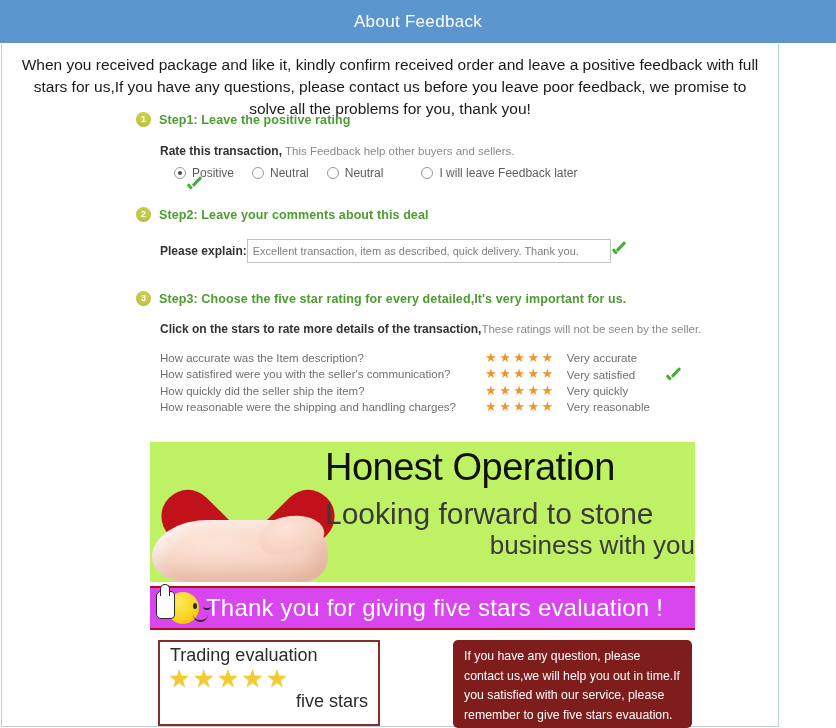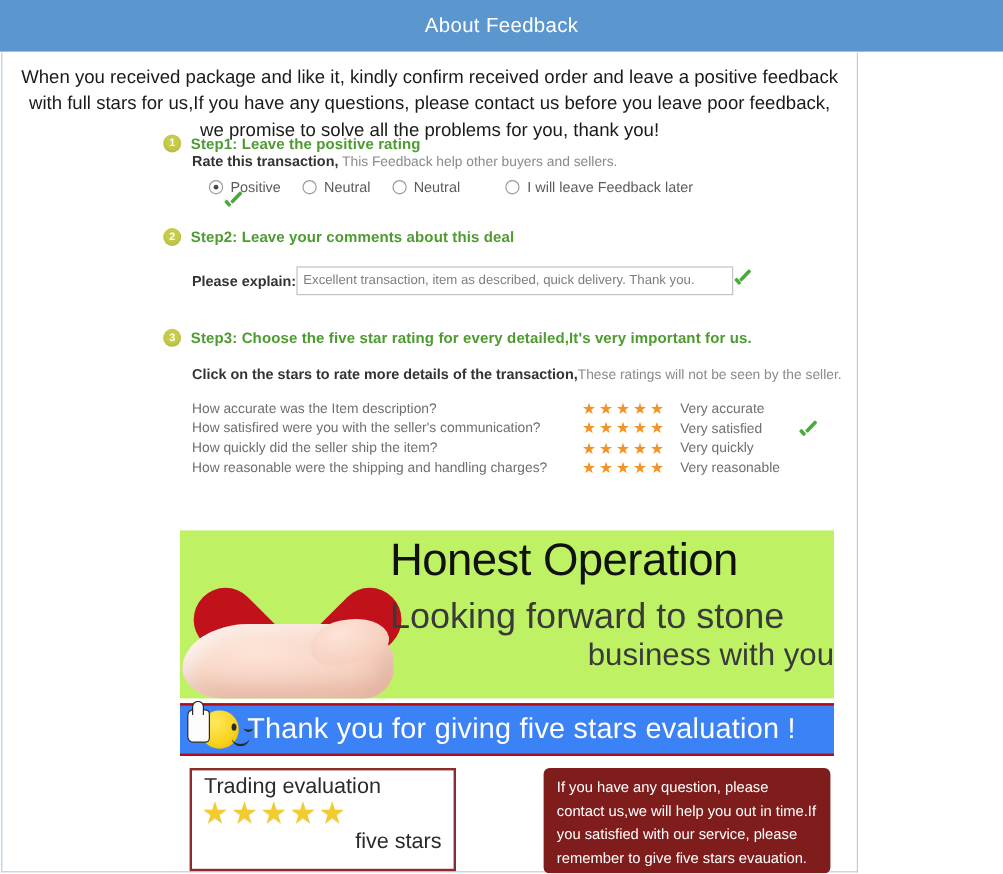--- a/index.html
+++ b/index.html
@@ -37,21 +37,21 @@
     font-size: 17px;
     letter-spacing: 0.3px;
     font-weight: 400;
   }
 
   
   .content-frame {
     position: absolute;
     left: 1px;
     top: 44px;
-    width: 714px;
+    width: 778px;
     height: 683px;
     box-sizing: border-box;
     border: 1px solid #b9cfdf;
     border-top: none;
     background: #ffffff;
   }
 
   
   .intro {
     margin: 10px 12px 0 12px;
@@ -90,20 +90,21 @@
   .step-title {
     color: #4e9c31;
     font-size: 12.5px;
     font-weight: bold;
     letter-spacing: 0.1px;
   }
 
   .step-body { padding-left: 24px; }
 
   .rate-line {
+    margin-top: 17px;
     font-size: 11.5px;
     color: #8a8a8a;
   }
   .rate-line b {
     color: #333333;
     font-size: 12px;
   }
 
   .radio-row {
     margin-top: 8px;
@@ -347,21 +348,21 @@
     white-space: nowrap;
   }
 
   
   .thanks-banner {
     position: absolute;
     left: 0;
     top: 144px;
     width: 545px;
     height: 40px;
-    background: #3b82f6;
+    background: #d946ef;
     border-top: 2px solid #b10d14;
     border-bottom: 2px solid #b10d14;
     display: flex;
     align-items: center;
   }
   .smiley-wrap {
     position: relative;
     width: 46px;
     height: 38px;
     margin-left: 4px;

